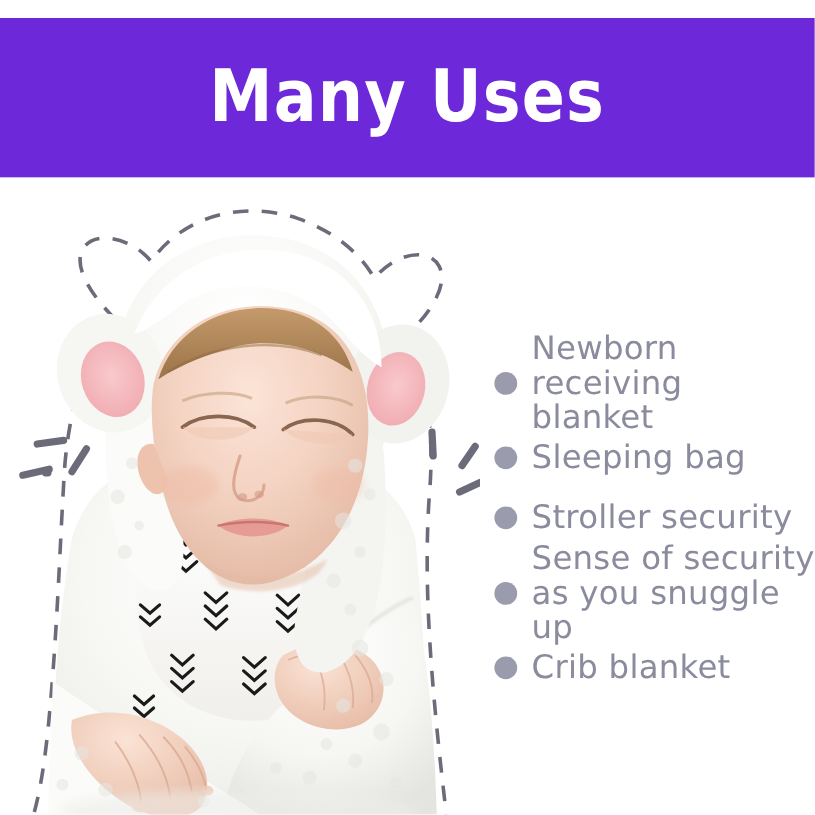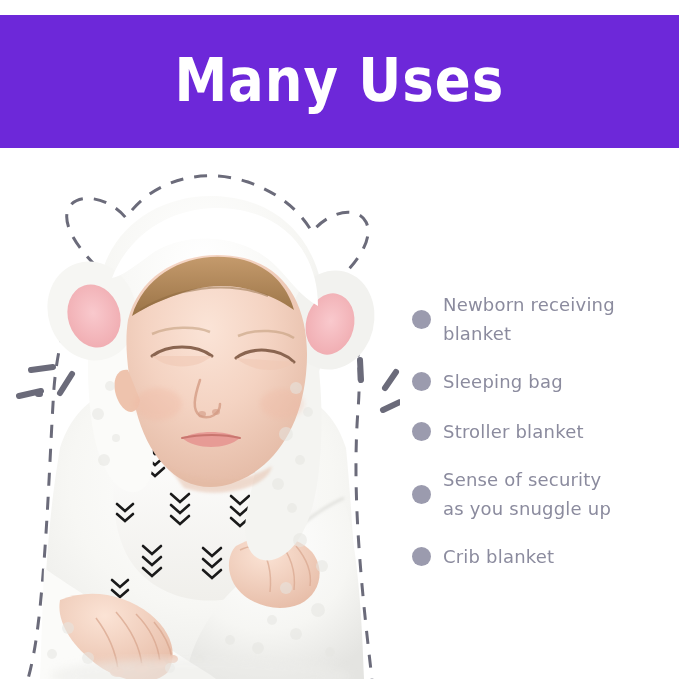--- a/index.html
+++ b/index.html
@@ -46,21 +46,21 @@
   }
   .bullet-dot{
     flex:0 0 auto;
     width:19px;height:19px;border-radius:50%;
     background:#9b9bae;
     margin-left:12px;margin-right:12px;
   }
   .bullet-text{
     color:#8b8b9e;
     font-family:"DejaVu Sans", sans-serif;
-    font-size:18px;
+    font-size:27px;
     line-height:29px;
     letter-spacing:0.2px;
     white-space:pre-line;
   }
 </style>
 </head>
 <body>
 
 <div id="root">
 
@@ -374,21 +374,21 @@
 blanket</span>
       </div>
 
       <div class="bullet-row" style="top:218px;height:30px;text-align:right;">
         <span class="bullet-dot"></span>
         <span class="bullet-text">Sleeping bag</span>
       </div>
 
       <div class="bullet-row" style="top:268px;height:30px;">
         <span class="bullet-dot"></span>
-        <span class="bullet-text">Stroller blanket</span>
+        <span class="bullet-text">Stroller security</span>
       </div>
 
       <div class="bullet-row" style="top:393px;height:30px;">
         <span class="bullet-dot"></span>
         <span class="bullet-text">Crib blanket</span>
       </div>
 
       <div class="bullet-row" style="top:316px;height:60px;">
         <span class="bullet-dot"></span>
         <span class="bullet-text">Sense of security

